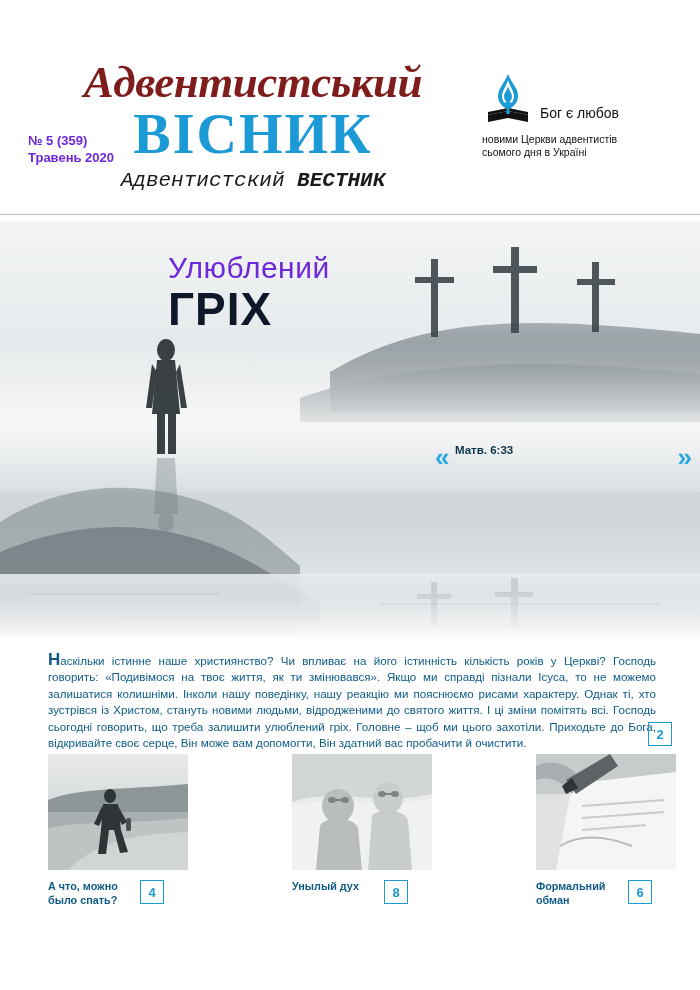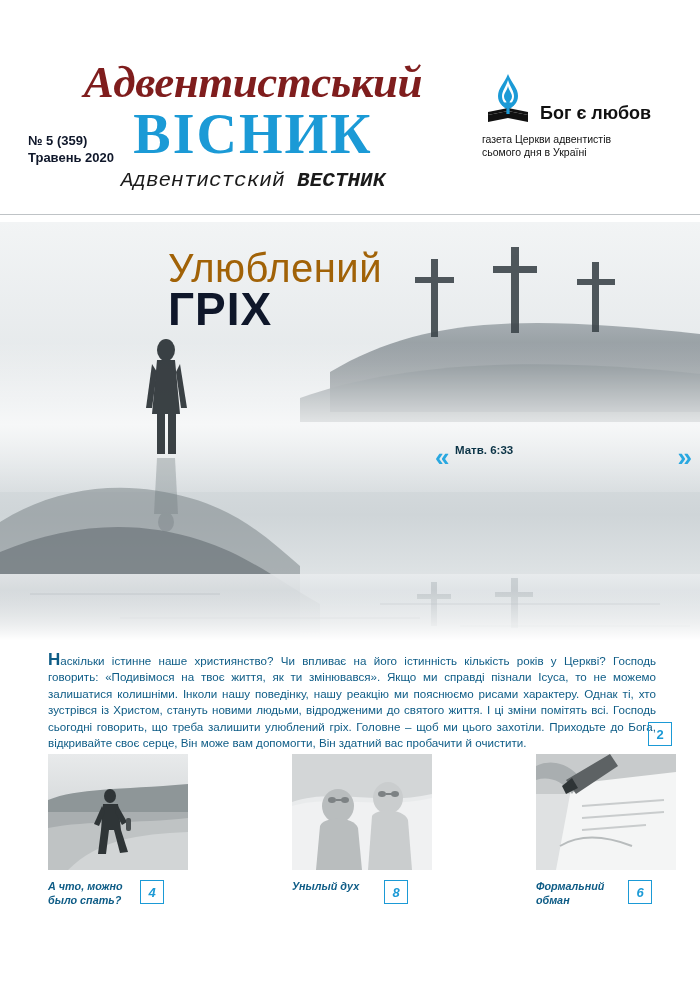--- a/index.html
+++ b/index.html
@@ -53,34 +53,34 @@
     color: #1a1a1a;
     margin-top: 6px;
   }
   .title-sub b { font-weight: bold; font-style: italic; }
 
   .issue-block {
     position: absolute;
     left: 28px; top: 132px;
     font-size: 13px;
     font-weight: bold;
-    color: #0f172a;
+    color: #6d28d9;
     line-height: 17px;
   }
 
   .logo-block {
     position: absolute;
     right: 28px; top: 72px;
     width: 190px;
     text-align: left;
   }
   .logo-row { display: flex; align-items: center; gap: 6px; }
   .logo-mark { width: 52px; height: 56px; flex: 0 0 52px; }
   .logo-tag {
-    font-size: 18px; font-weight: bold; color: #111;
+    font-size: 14px; font-weight: normal; color: #111;
     margin-top: 26px;
   }
   .logo-desc {
     font-size: 10.5px; color: #111; line-height: 13px;
     margin-top: 5px;
   }
 
   .rule {
     position: absolute;
     left: 0; right: 0; top: 214px;
@@ -96,21 +96,21 @@
     background: #d9dde0;
   }
   .hero svg { display: block; }
 
   .hero-title {
     position: absolute;
     left: 168px; top: 28px;
     z-index: 5;
   }
   .hero-title .l1 {
-    font-size: 40px; font-weight: normal; color: #a16207;
+    font-size: 30px; font-weight: normal; color: #6d28d9;
     line-height: 36px; letter-spacing: 0.5px;
   }
   .hero-title .l2 {
     font-size: 46px; font-weight: bold; color: #0f172a;
     line-height: 46px; letter-spacing: 1px;
   }
 
   .verse {
     position: absolute;
     left: 455px; top: 196px;
@@ -161,21 +161,21 @@
   }
 
   
   .thumbs {
     position: absolute;
     left: 48px; top: 754px;
     width: 604px;
     display: flex;
     justify-content: space-between;
   }
-  .thumb-col { width: 116px; font-style: italic; }
+  .thumb-col { width: 116px; }
   .thumb-img {
     width: 140px; height: 116px;
     overflow: hidden;
     background: #cfd4d7;
     position: relative;
   }
   .thumb-img svg { display: block; }
   .thumb-meta {
     margin-top: 10px;
     display: flex; align-items: flex-start; justify-content: space-between;
@@ -222,21 +222,21 @@
             <path d="M26 14 C25 19 22 21 22 24.5 C22 27.5 24 29.5 26 31 C28 29.5 30 27.5 30 24.5 C30 21 27 19 26 14 Z" fill="#1b9ad6"></path>
             <path d="M6 40 L26 36 L46 40 L46 43 L26 39 L6 43 Z" fill="#111"></path>
             <path d="M6 43 L26 39 L46 43 L46 50 L26 46 L6 50 Z" fill="#111"></path>
             <rect x="24.4" y="26" width="3.2" height="16" fill="#1b9ad6"></rect>
             <rect x="20" y="30.5" width="12" height="3" fill="#1b9ad6"></rect>
           </svg>
         </span>
         <span class="logo-tag">Бог є любов</span>
       </div>
       <div class="logo-desc">
-        <div>газета Церкви адвентистів</div>
+        <div>новими Церкви адвентистів</div>
         <div>сьомого дня в Україні</div>
       </div>
     </div>
 
     <div class="rule"></div>
   </div>
 
   <div class="hero">
     <svg width="700" height="418" viewBox="0 0 700 418" preserveAspectRatio="none">
       <defs>

